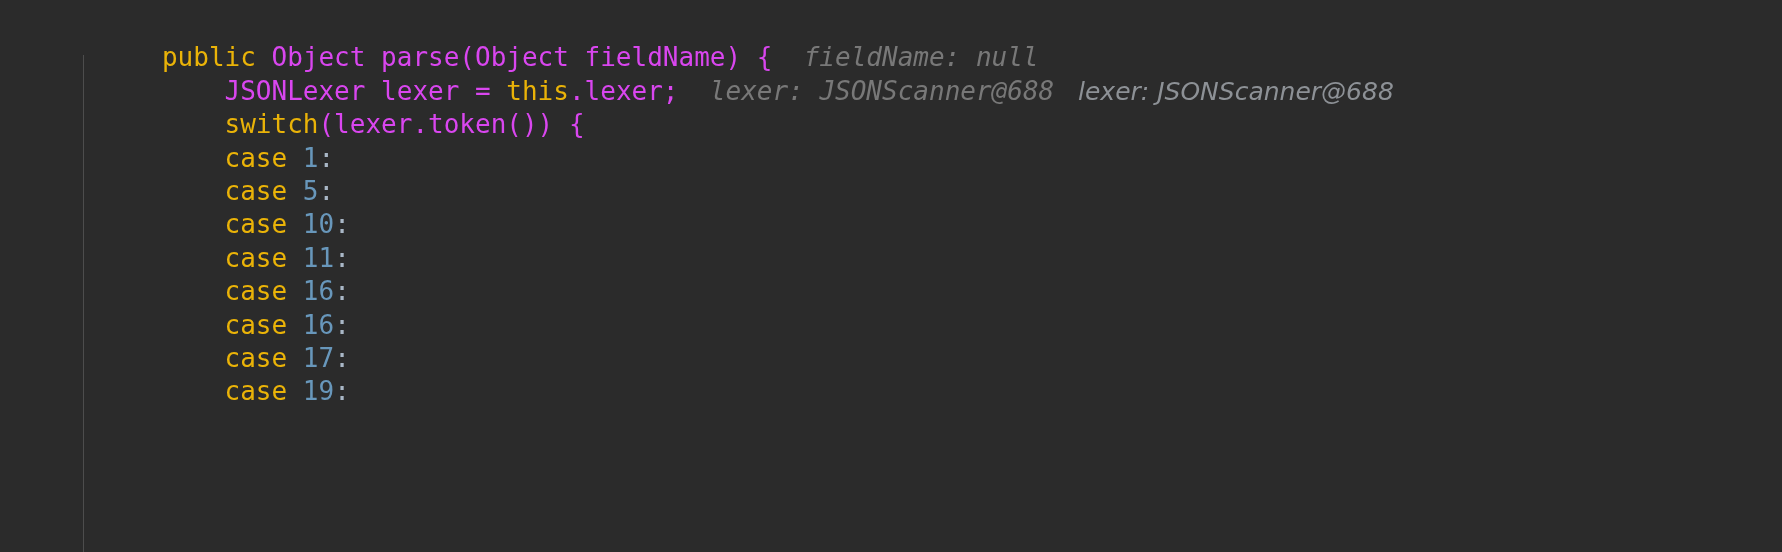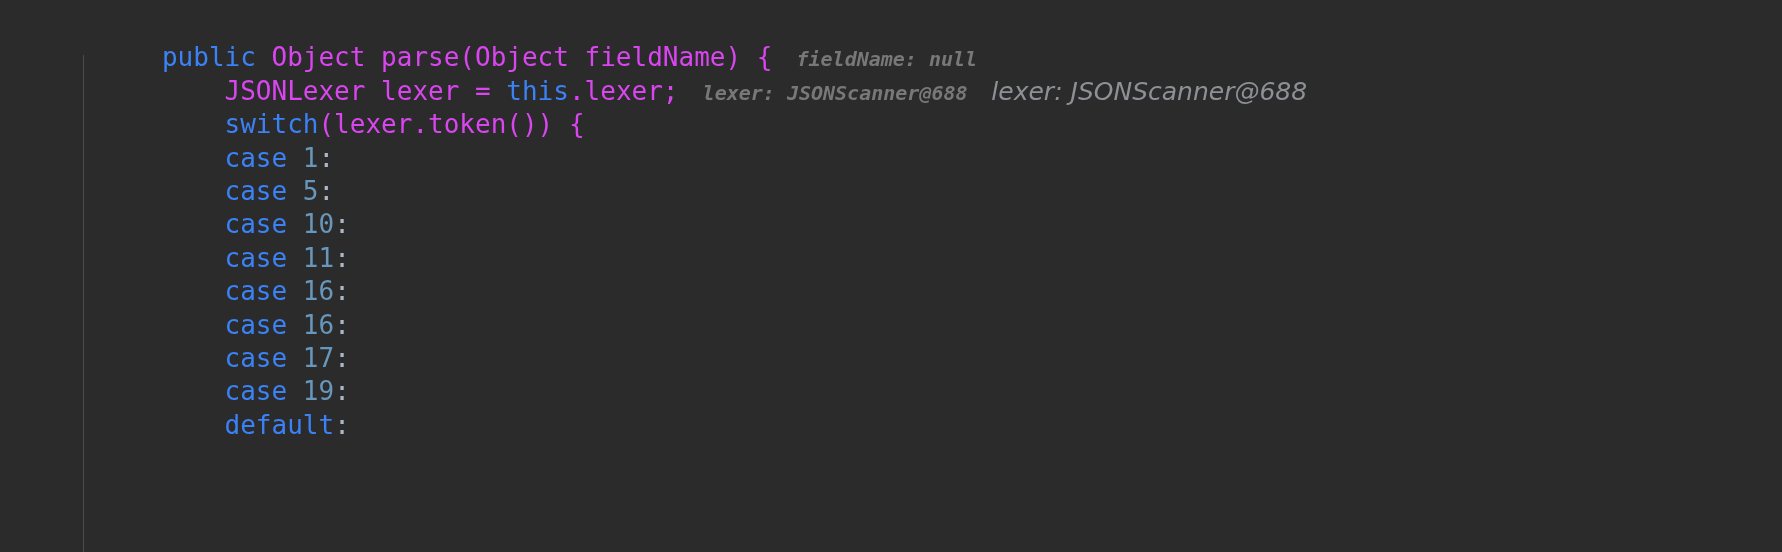--- a/index.html
+++ b/index.html
@@ -48,32 +48,31 @@
     color: #a9b7c6;
     padding-left: 68px;
     letter-spacing: 0px;
   }
 
   .line:first-child {
     margin-top: 8px;
   }
 
   
-  .kw       { color: #3b82f6; }
+  .kw       { color: #eab308; }
   .num      { color: #6897bb; }
   .plain    { color: #d946ef; }
   .punc     { color: #a9b7c6; }
 
   
   .hint {
     color: #787878;
     font-style: italic;
     font-family: "DejaVu Sans Mono", monospace;
-    font-size: 20px;
-    font-weight: bold;
+    font-size: 26px;
   }
   .hint-prop {
     color: #8d9196;
     font-style: italic;
     font-family: "DejaVu Sans", sans-serif;
     font-size: 25px;
   }
 </style>
 </head>
 <body>
@@ -123,18 +122,15 @@
 
     <div class="line">
       <span class="plain">    </span><span class="kw">case</span><span class="plain"> </span><span class="num">17</span><span class="punc">:</span>
     </div>
 
 
     <div class="line">
       <span class="plain">    </span><span class="kw">case</span><span class="plain"> </span><span class="num">19</span><span class="punc">:</span>
     </div>
 
-    <div class="line">
-      <span class="plain">    </span><span class="kw">default</span><span class="punc">:</span>
-    </div>
 
   </div>
 </div>
 
 </body></html>

